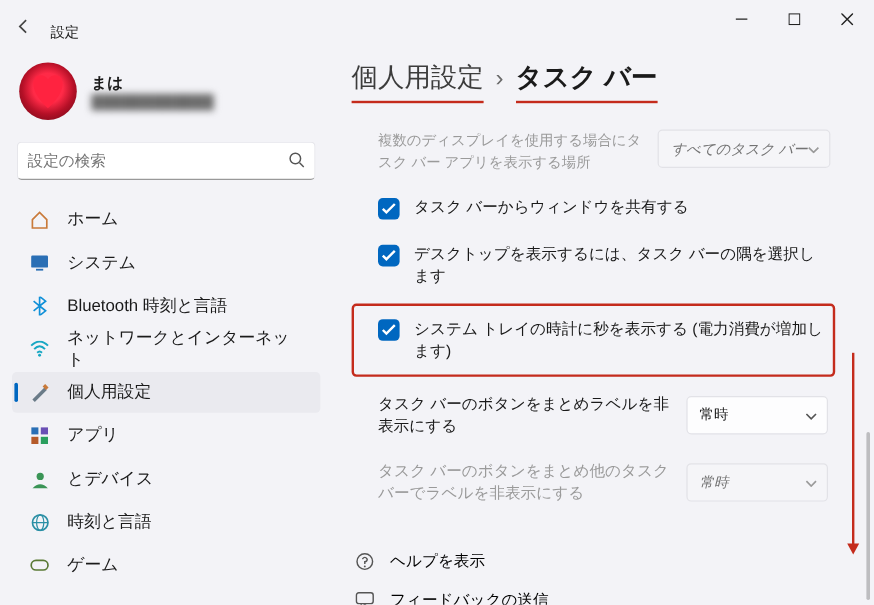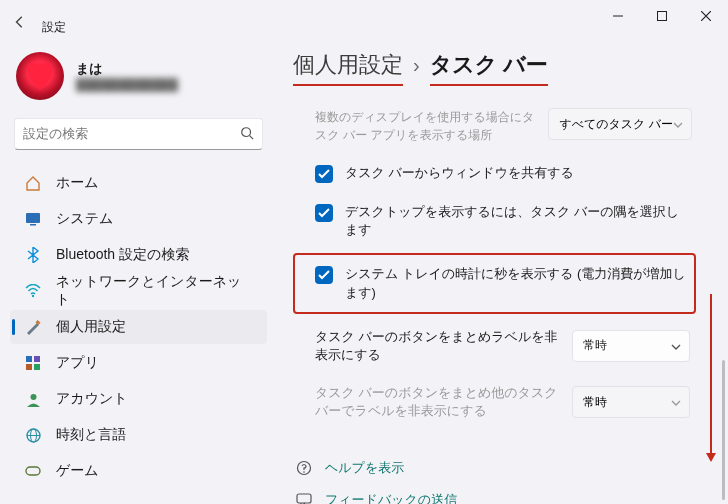--- a/index.html
+++ b/index.html
@@ -84,40 +84,40 @@
   .muted { color: #9a9a9a; }
   .row-top {
     display: flex; align-items: flex-start; gap: 12px; padding: 6px 4px 10px 22px;
   }
   .row-top-text { flex: 1; font-size: 12px; line-height: 1.5; }
   .dropdown {
     min-width: 118px; height: 32px; background:#fdfdfe; border:1px solid #e2e2e7;
     border-radius:4px; display:flex; align-items:center; justify-content:space-between;
     padding: 0 8px 0 10px; font-size: 12px; cursor:pointer;
   }
-  .dropdown.disabled { color:#000000; background:#f5f5f8; }
+  .dropdown.disabled { color:#737373; background:#f5f5f8;font-style:italic; }
   .opt {
     display:flex; align-items:flex-start; gap:12px; padding: 10px 6px 10px 22px;
   }
   .opt.highlight {
     border: 2px solid #c42b1c; border-radius: 4px;
     padding: 10px 6px 10px 20px;
     margin: 4px 0;
   }
   .chk {
     width:18px; height:18px; border-radius:4px; background:#0067c0; flex:0 0 18px;
     display:flex; align-items:center; justify-content:center; margin-top:1px;
   }
   .opt-text { font-size: 13px; line-height:1.4; }
   .row-setting {
     display:flex; align-items:center; gap:12px; padding:10px 6px 10px 22px;
   }
   .row-setting .label { flex:1; font-size:13px; line-height:1.4; }
   .footer-links { margin-top: 28px; display:flex; flex-direction:column; gap:14px; padding-left:2px; }
-  .flink { display:flex; align-items:center; gap:12px; color:#0f766e; font-size:13px; cursor:pointer; }
+  .flink { display:flex; align-items:center; gap:12px; color:#000000; font-size:13px; cursor:pointer; }
   .flink .ficon { width:18px; height:18px; display:flex; align-items:center; justify-content:center; color:#555; }
   .scroll-thumb {
     position:absolute; right:3px; bottom:4px; width:3px; height:140px; background:#bdbdc0; border-radius:2px;
   }
   .red-arrow {
     position:absolute; right:16px; top:258px; width:2px; height:162px; background:#c42b1c;
   }
   .red-arrow::after {
     content:""; position:absolute; left:-4px; bottom:-6px;
     border-left:5px solid transparent; border-right:5px solid transparent; border-top:9px solid #c42b1c;
@@ -195,21 +195,21 @@
             </svg>
           </span>
         <span>システム</span>
       </div>
       <div class="nav-item">
         <span class="nav-icon">
             <svg width="14" height="16" viewBox="0 0 14 16">
               <path d="M7 0 L12 4 L7 8 L12 12 L7 16 V0 M2 4 L12 12 M2 12 L12 4" fill="none" stroke="#1090d8" stroke-width="1.4"></path>
             </svg>
           </span>
-        <span>Bluetooth 設定の検索</span>
+        <span>Bluetooth 時刻と言語</span>
       </div>
       <div class="nav-item">
         <span class="nav-icon">
             <svg width="16" height="14" viewBox="0 0 16 14">
               <path d="M1 4 Q8 -3 15 4 M3.5 7 Q8 2 12.5 7 M6 10 Q8 8 10 10" fill="none" stroke="#17a7c3" stroke-width="1.6"></path>
               <circle cx="8" cy="12" r="1.2" fill="#17a7c3"></circle>
             </svg>
           </span>
         <span>ネットワークとインターネット</span>
       </div>
@@ -233,21 +233,21 @@
           </span>
         <span>アプリ</span>
       </div>
       <div class="nav-item">
         <span class="nav-icon">
             <svg width="15" height="15" viewBox="0 0 15 15">
               <circle cx="7.5" cy="5" r="3" fill="#3a9456"></circle>
               <path d="M1 15 Q7.5 8 14 15 Z" fill="#3a9456"></path>
             </svg>
           </span>
-        <span>アカウント</span>
+        <span>とデバイス</span>
       </div>
       <div class="nav-item">
         <span class="nav-icon">
             <svg width="15" height="15" viewBox="0 0 15 15">
               <circle cx="7.5" cy="7.5" r="6.5" fill="none" stroke="#2a8fa5" stroke-width="1.4"></circle>
               <ellipse cx="7.5" cy="7.5" rx="3" ry="6.5" fill="none" stroke="#2a8fa5" stroke-width="1"></ellipse>
               <line x1="1" y1="7.5" x2="14" y2="7.5" stroke="#2a8fa5" stroke-width="1"></line>
             </svg>
           </span>
         <span>時刻と言語</span>

